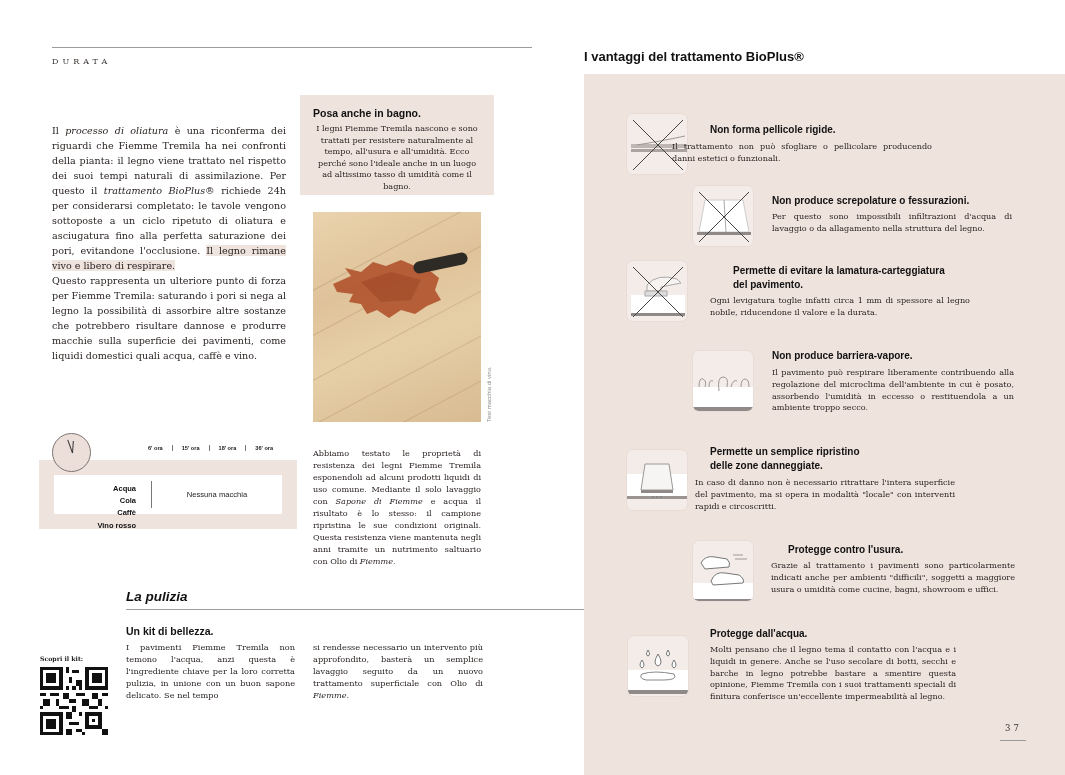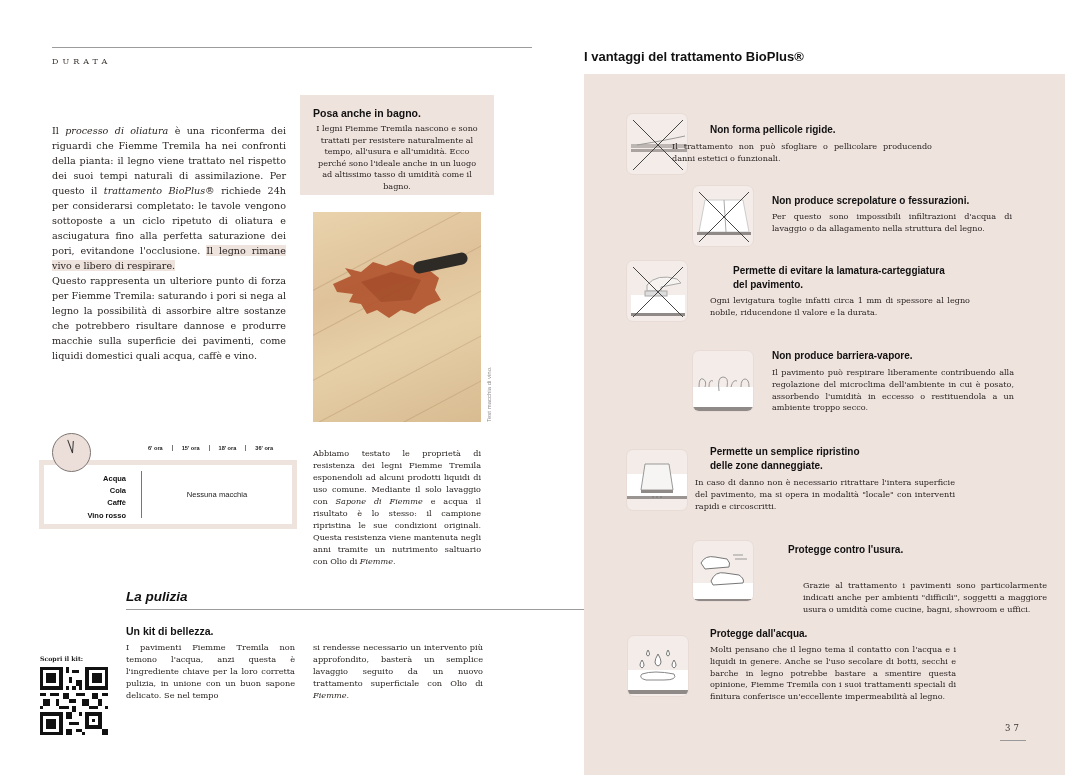--- a/index.html
+++ b/index.html
@@ -27,21 +27,21 @@
     .photo-caption { position: absolute; left: 486px; top: 355px; font-family: "Liberation Sans", sans-serif; font-size: 6px; color: #8c8c8c; transform: rotate(-90deg); transform-origin: left top; white-space: nowrap; top: 422px; }
 
     .clock { position: absolute; left: 52px; top: 433px; width: 39px; height: 39px; border-radius: 50%; background: #ecdfda; border: 1px solid #7d7572; z-index: 2; }
     .clock .hand1 { position: absolute; left: 19px; top: 5px; width: 1px; height: 14px; background: #333; transform: rotate(-20deg); transform-origin: bottom center; }
     .clock .hand2 { position: absolute; left: 19px; top: 7px; width: 1px; height: 12px; background: #333; transform: rotate(4deg); transform-origin: bottom center; }
 
     .times { position: absolute; left: 140px; top: 445px; display: flex; font-family: "Liberation Sans", sans-serif; font-size: 5.6px; font-weight: bold; color: #222; }
     .times span { padding: 0 9px; border-left: 1px solid #777; }
     .times span:first-child { border-left: none; padding-left: 8px; }
 
-    .stain-table { position: absolute; left: 39px; top: 460px; width: 258px; height: 69px; background: #efe3de; padding: 5px; }
+    .stain-table { position: absolute; left: 39px; top: 460px; width: 258px; height: 69px; background: #efe3de; padding: 15px; }
     .stain-table .inner { width: 100%; height: 100%; background: #fff; display: flex; }
     .liquids { width: 82px; padding-top: 8px; text-align: right; padding-right: 0; font-family: "Liberation Sans", sans-serif; font-size: 7.5px; font-weight: bold; line-height: 12.2px; color: #111; }
     .divider-v { width: 1px; background: #777; margin: 6px 0 6px 15px; }
     .result { flex: 1; display: flex; align-items: center; justify-content: center; font-family: "Liberation Sans", sans-serif; font-size: 7.6px; color: #222; }
 
     .test-text { position: absolute; left: 313px; top: 447px; width: 168px; font-size: 8.1px; line-height: 12px; text-align: justify; }
 
     .cleaning-title { position: absolute; left: 126px; top: 589px; font-family: "Liberation Sans", sans-serif; font-size: 13.5px; font-weight: bold; color: #111; font-style: italic; }
     .cleaning-rule { position: absolute; left: 126px; top: 609px; width: 458px; height: 1px; background: #9c9c9c; }
     .kit-title { position: absolute; left: 126px; top: 625px; font-family: "Liberation Sans", sans-serif; font-size: 10.5px; font-weight: bold; color: #111; }
@@ -256,21 +256,21 @@
     <svg width="62" height="62" viewBox="0 0 62 62">
         <rect x="0" y="42" width="62" height="16" fill="#ffffff"></rect>
         <rect x="0" y="58" width="62" height="3" fill="#8f8a87"></rect>
         <path d="M8,22 Q12,14 22,16 L34,18 Q38,22 36,26 L12,28 Z" fill="#fff" stroke="#777"></path>
         <path d="M18,40 Q22,30 32,32 L46,34 Q52,38 50,42 L20,44 Z" fill="#fff" stroke="#777"></path>
         <line x1="40" y1="14" x2="50" y2="14" stroke="#999"></line>
         <line x1="42" y1="18" x2="54" y2="18" stroke="#999"></line>
       </svg>
   </div>
   <h4 style="left:768px;top:543px;margin-left:20px;">Protegge contro l'usura.</h4>
-  <p style="left:771px;top:580px;width:244px;margin-left:32px;">Grazie al trattamento i pavimenti sono particolarmente indicati anche per ambienti "difficili", soggetti a maggiore usura o umidità come cucine, bagni, showroom e uffici.</p>
+  <p style="left:771px;top:560px;width:244px;">Grazie al trattamento i pavimenti sono particolarmente indicati anche per ambienti "difficili", soggetti a maggiore usura o umidità come cucine, bagni, showroom e uffici.</p>
 </div>
 
 <div class="adv">
   <div class="icon-box" style="left:627px;top:635px;">
     <svg width="62" height="62" viewBox="0 0 62 62">
         <rect x="0" y="34" width="62" height="20" fill="#ffffff"></rect>
         <rect x="0" y="54" width="62" height="4" fill="#8f8a87"></rect>
         <path d="M30,18 Q24,28 30,30 Q36,28 30,18 Z" fill="#fff" stroke="#777"></path>
         <path d="M14,24 Q10,30 14,32 Q18,30 14,24 Z" fill="#fff" stroke="#777"></path>
         <path d="M46,24 Q42,30 46,32 Q50,30 46,24 Z" fill="#fff" stroke="#777"></path>

